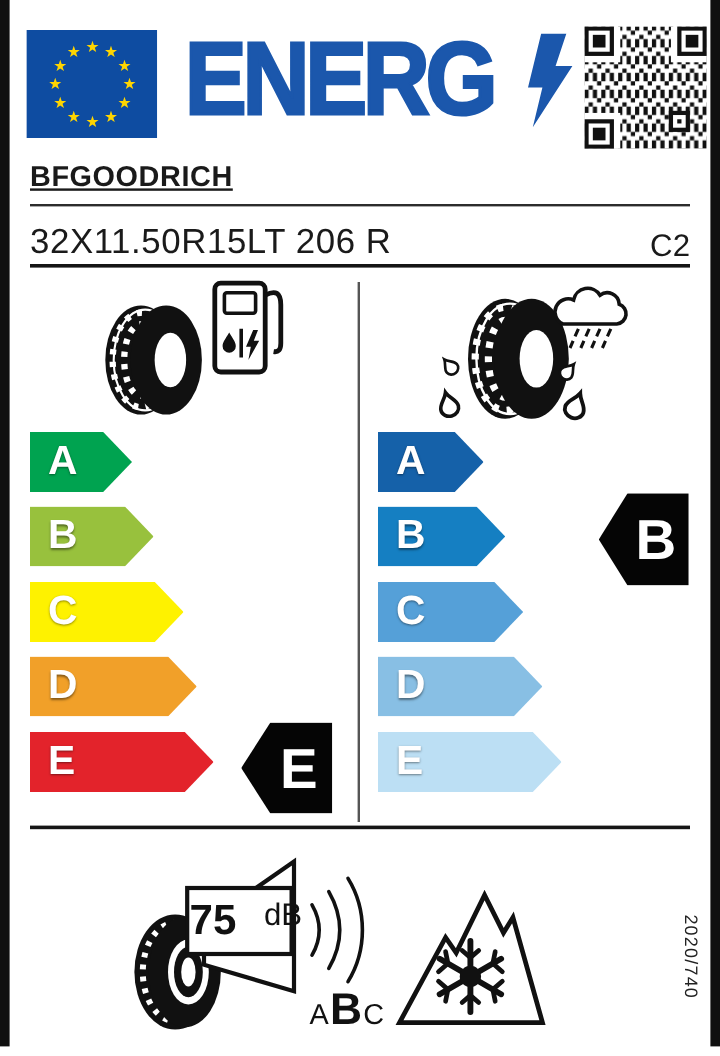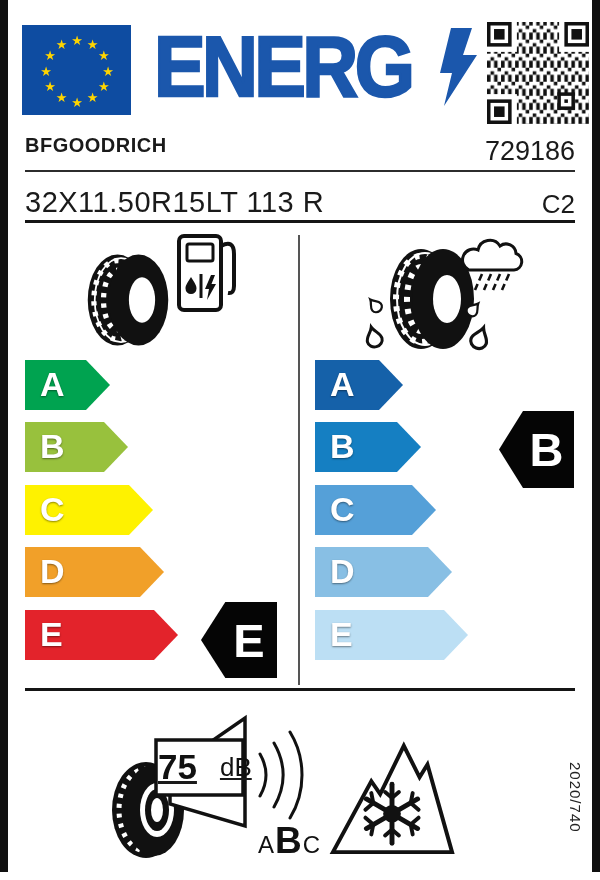--- a/index.html
+++ b/index.html
@@ -8,39 +8,39 @@
   .abs{position:absolute;}
   .sidebar{position:absolute;top:0;width:8px;height:872px;background:#101010;}
   
   #logo-text{left:154px;top:14px;font-size:86px;font-weight:bold;color:var(--logo_blue);
              letter-spacing:-4px;transform:scaleX(.9);transform-origin:left top;line-height:104px;
              -webkit-text-stroke:2.5px var(--logo_blue);}
   .flag-rect{fill:var(--eu_blue);}
   .flag-star{fill:var(--star_yellow);font-size:13px;font-family:"DejaVu Sans",sans-serif;}
   .bolt{fill:var(--logo_blue);}
   
-  .brand{left:25px;top:134px;font-size:20px;font-weight:bold;letter-spacing:.5px;}
+  .brand{left:25px;top:134px;font-size:24px;font-weight:bold;letter-spacing:.5px;text-decoration:underline;}
   .artnum{right:25px;top:136px;font-size:27px;}
   .sizeline{left:25px;top:186px;font-size:29px;letter-spacing:.5px;}
   .classline{right:25px;top:189px;font-size:26px;}
   .rule{position:absolute;background:#2c2c2c;}
   
   .arrow{position:absolute;height:50px;box-sizing:border-box;padding-left:15px;
          clip-path:polygon(0 0,calc(100% - 24px) 0,100% 50%,calc(100% - 24px) 100%,0 100%);
          color:#fff;font-size:34px;font-weight:bold;line-height:49px;
          text-shadow:0 1px 2px rgba(0,0,0,.45);}
   .f0{background:var(--fuel_a);} .f1{background:var(--fuel_b);} .f2{background:var(--fuel_c);}
   .f3{background:var(--fuel_d);} .f4{background:var(--fuel_e);}
   .w0{background:var(--wet_a);} .w1{background:var(--wet_b);} .w2{background:var(--wet_c);}
   .w3{background:var(--wet_d);} .w4{background:var(--wet_e);}
   .indicator{position:absolute;background:#050505;color:#fff;font-weight:bold;font-size:47px;
              clip-path:polygon(0 50%,32% 0,100% 0,100% 100%,32% 100%);
              display:flex;align-items:center;justify-content:center;padding-left:20px;box-sizing:border-box;}
   
-  #noise-db{left:158px;top:747px;width:84px;display:flex;align-items:center;text-decoration:underline;}
+  #noise-db{left:158px;top:747px;width:84px;display:flex;align-items:flex-start;}
   #noise-db .v{font-size:35px;font-weight:bold;color:#111;}
   #noise-db .u{font-size:26px;color:#111;margin-left:23px;}
   #noise-abc{left:258px;top:820px;display:flex;align-items:baseline;color:#111;}
   #noise-abc .s{font-size:24px;} #noise-abc .big{font-size:37px;font-weight:bold;margin:0 1px;}
   #reg{right:16px;top:762px;writing-mode:vertical-rl;font-size:15px;color:#222;letter-spacing:1px;}
 </style>
 </head>
 <body>
 
 <div id="label">
@@ -102,23 +102,22 @@
       <rect x="2" y="2" width="3" height="3"></rect>
         <rect x="24" y="2" width="3" height="3"></rect>
         <rect x="2" y="24" width="3" height="3"></rect>
       <rect x="20" y="20" width="5" height="5"></rect>
     </g>
     <rect x="21" y="21" width="3" height="3" fill="#fff"></rect>
       <rect x="22" y="22" width="1" height="1" fill="#111"></rect>
   </svg>
 
   <div class="abs brand">BFGOODRICH</div>
-  <div class="abs artnum">729186</div>
   <div class="rule" style="left:25px;top:170px;width:550px;height:2px"></div>
-  <div class="abs sizeline">32X11.50R15LT 113 R</div>
+  <div class="abs sizeline">32X11.50R15LT 206 R</div>
   <div class="abs classline">C2</div>
   <div class="rule" style="left:25px;top:220px;width:550px;height:3px;background:#151515"></div>
 
   <div class="rule" style="left:298px;top:235px;width:2px;height:450px;background:#555"></div>
 
   <svg class="abs" style="left:86px;top:248px" width="84" height="104" viewBox="0 0 96 110">
     <ellipse cx="36" cy="55" rx="34" ry="52" fill="#111"></ellipse>
     <ellipse cx="36" cy="55" rx="27" ry="45" fill="none" stroke="#fff" stroke-width="6" stroke-dasharray="5 7"></ellipse>
     <ellipse cx="36" cy="55" rx="16" ry="34" fill="none" stroke="#fff" stroke-width="6" stroke-dasharray="5 7"></ellipse>
     <ellipse cx="40" cy="55" rx="30" ry="48" fill="none" stroke="#fff" stroke-width="2"></ellipse>

